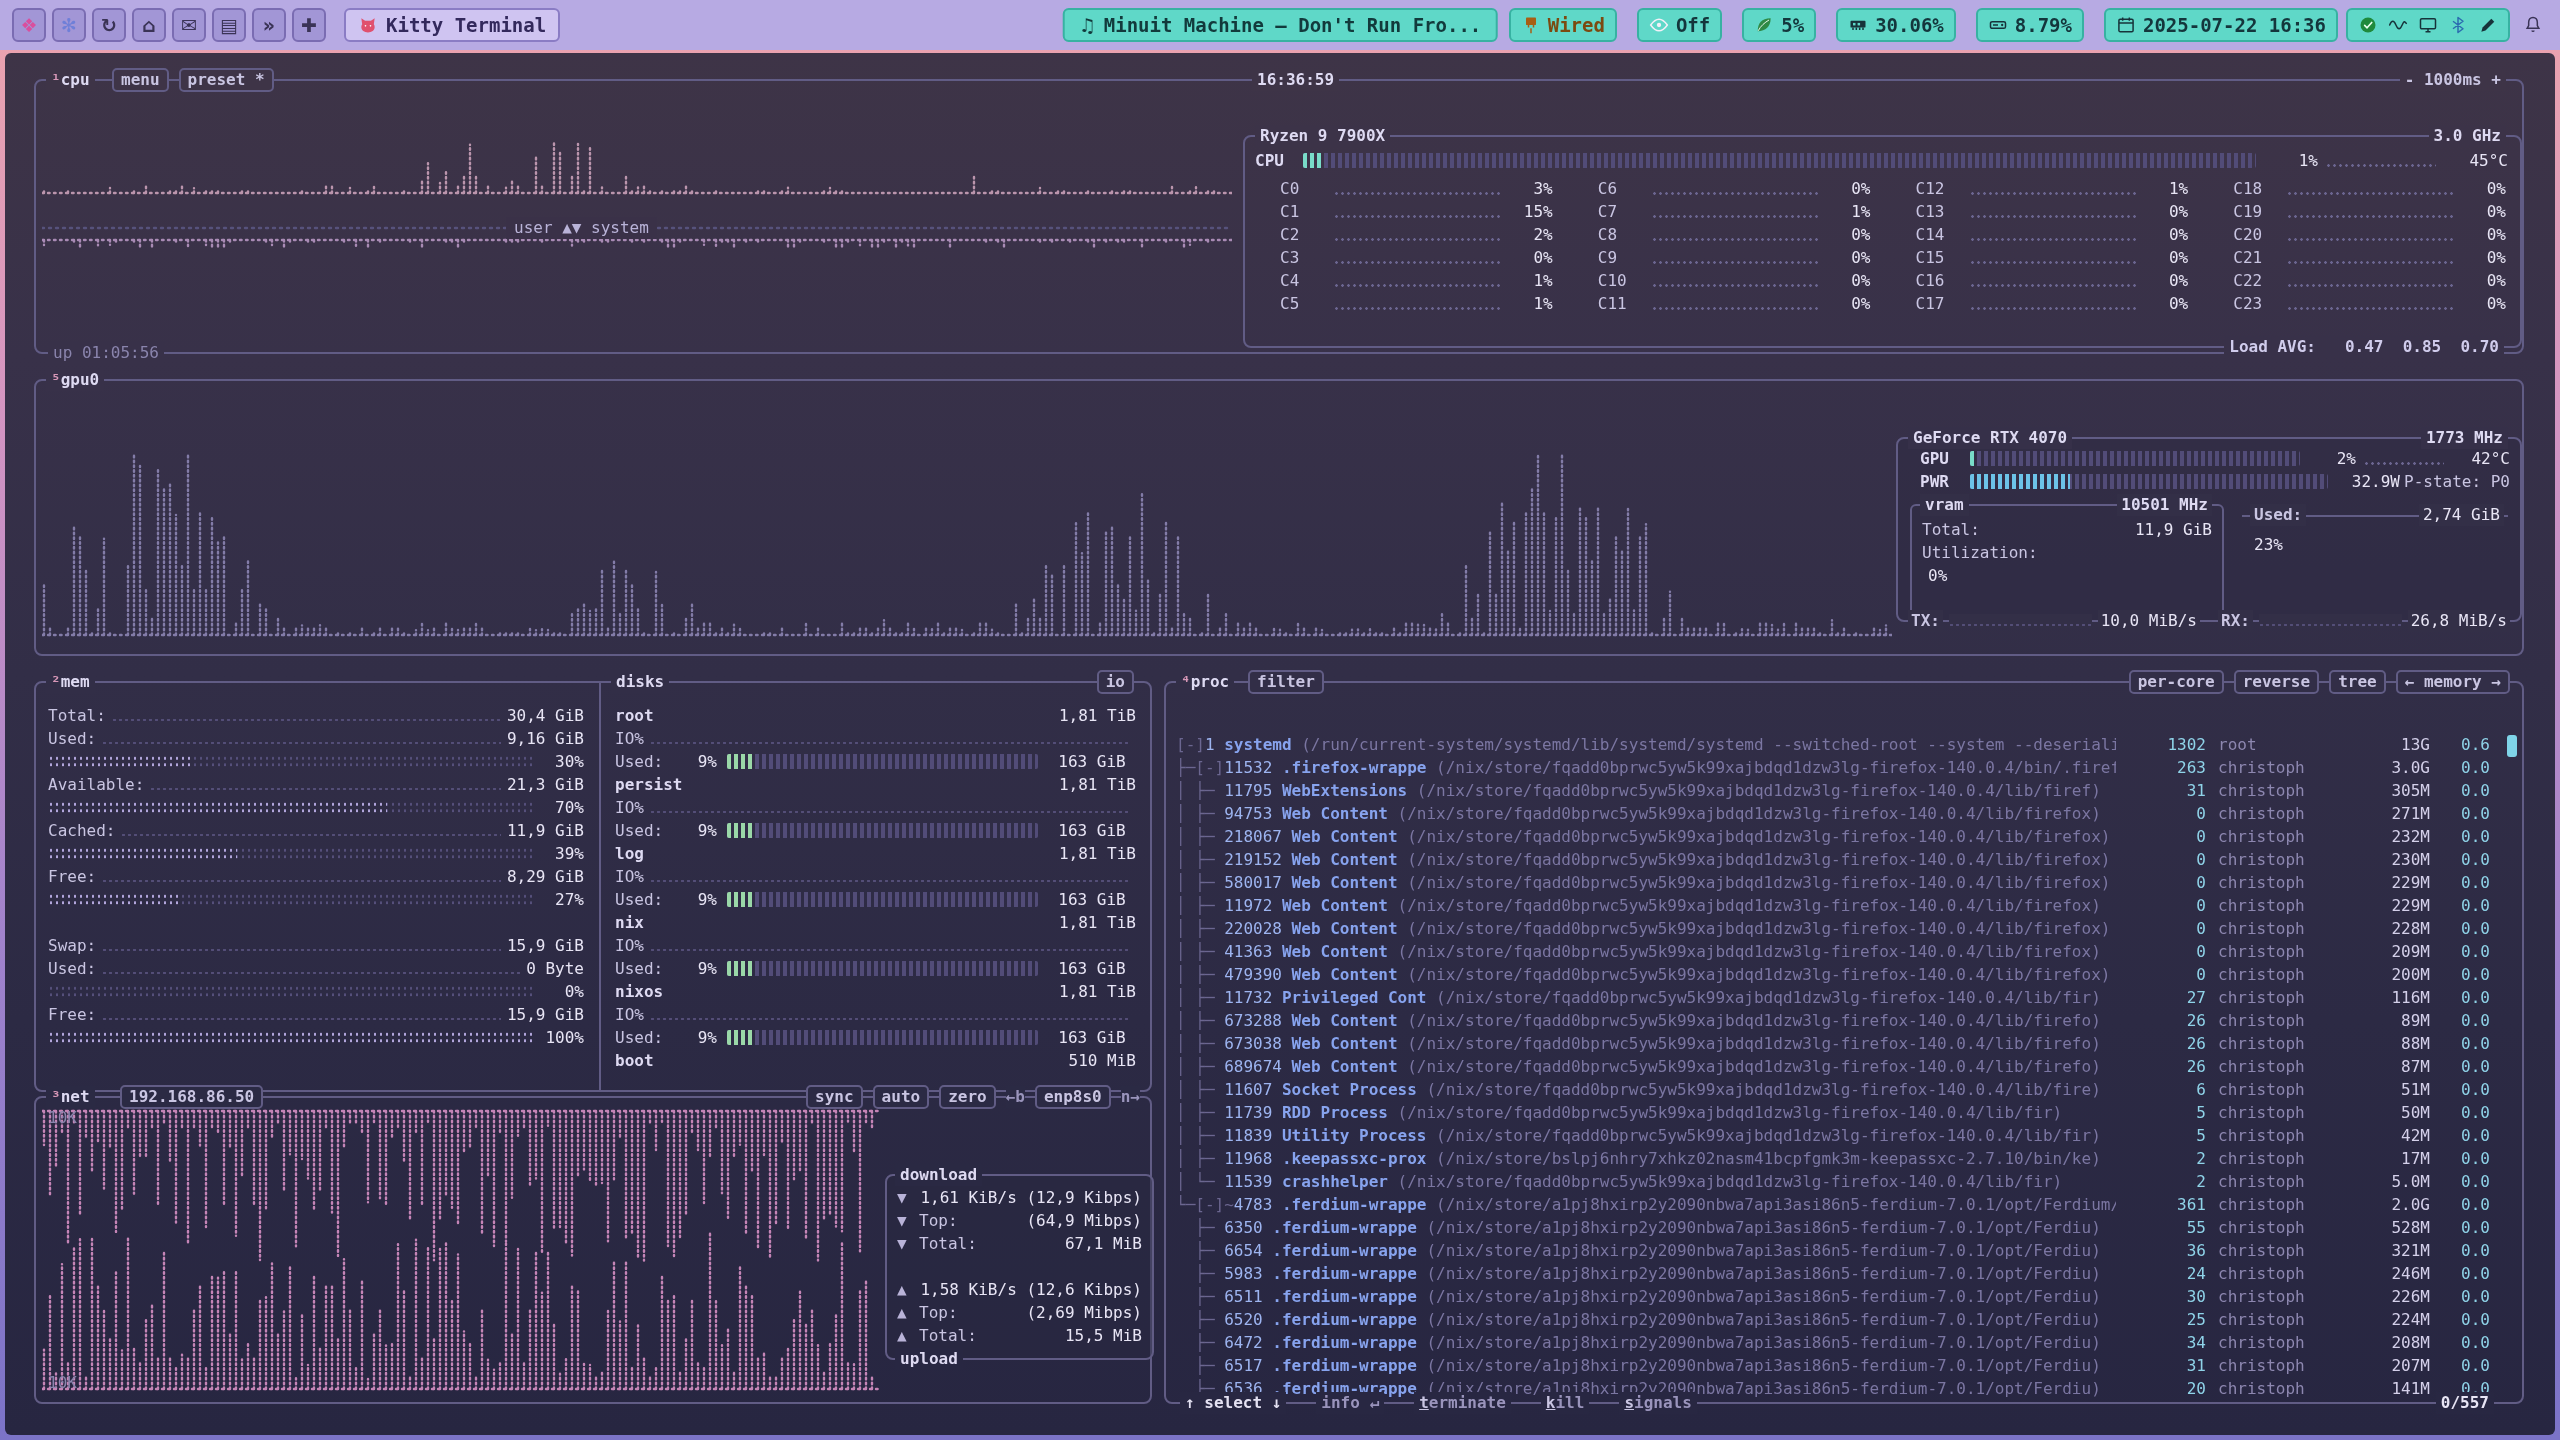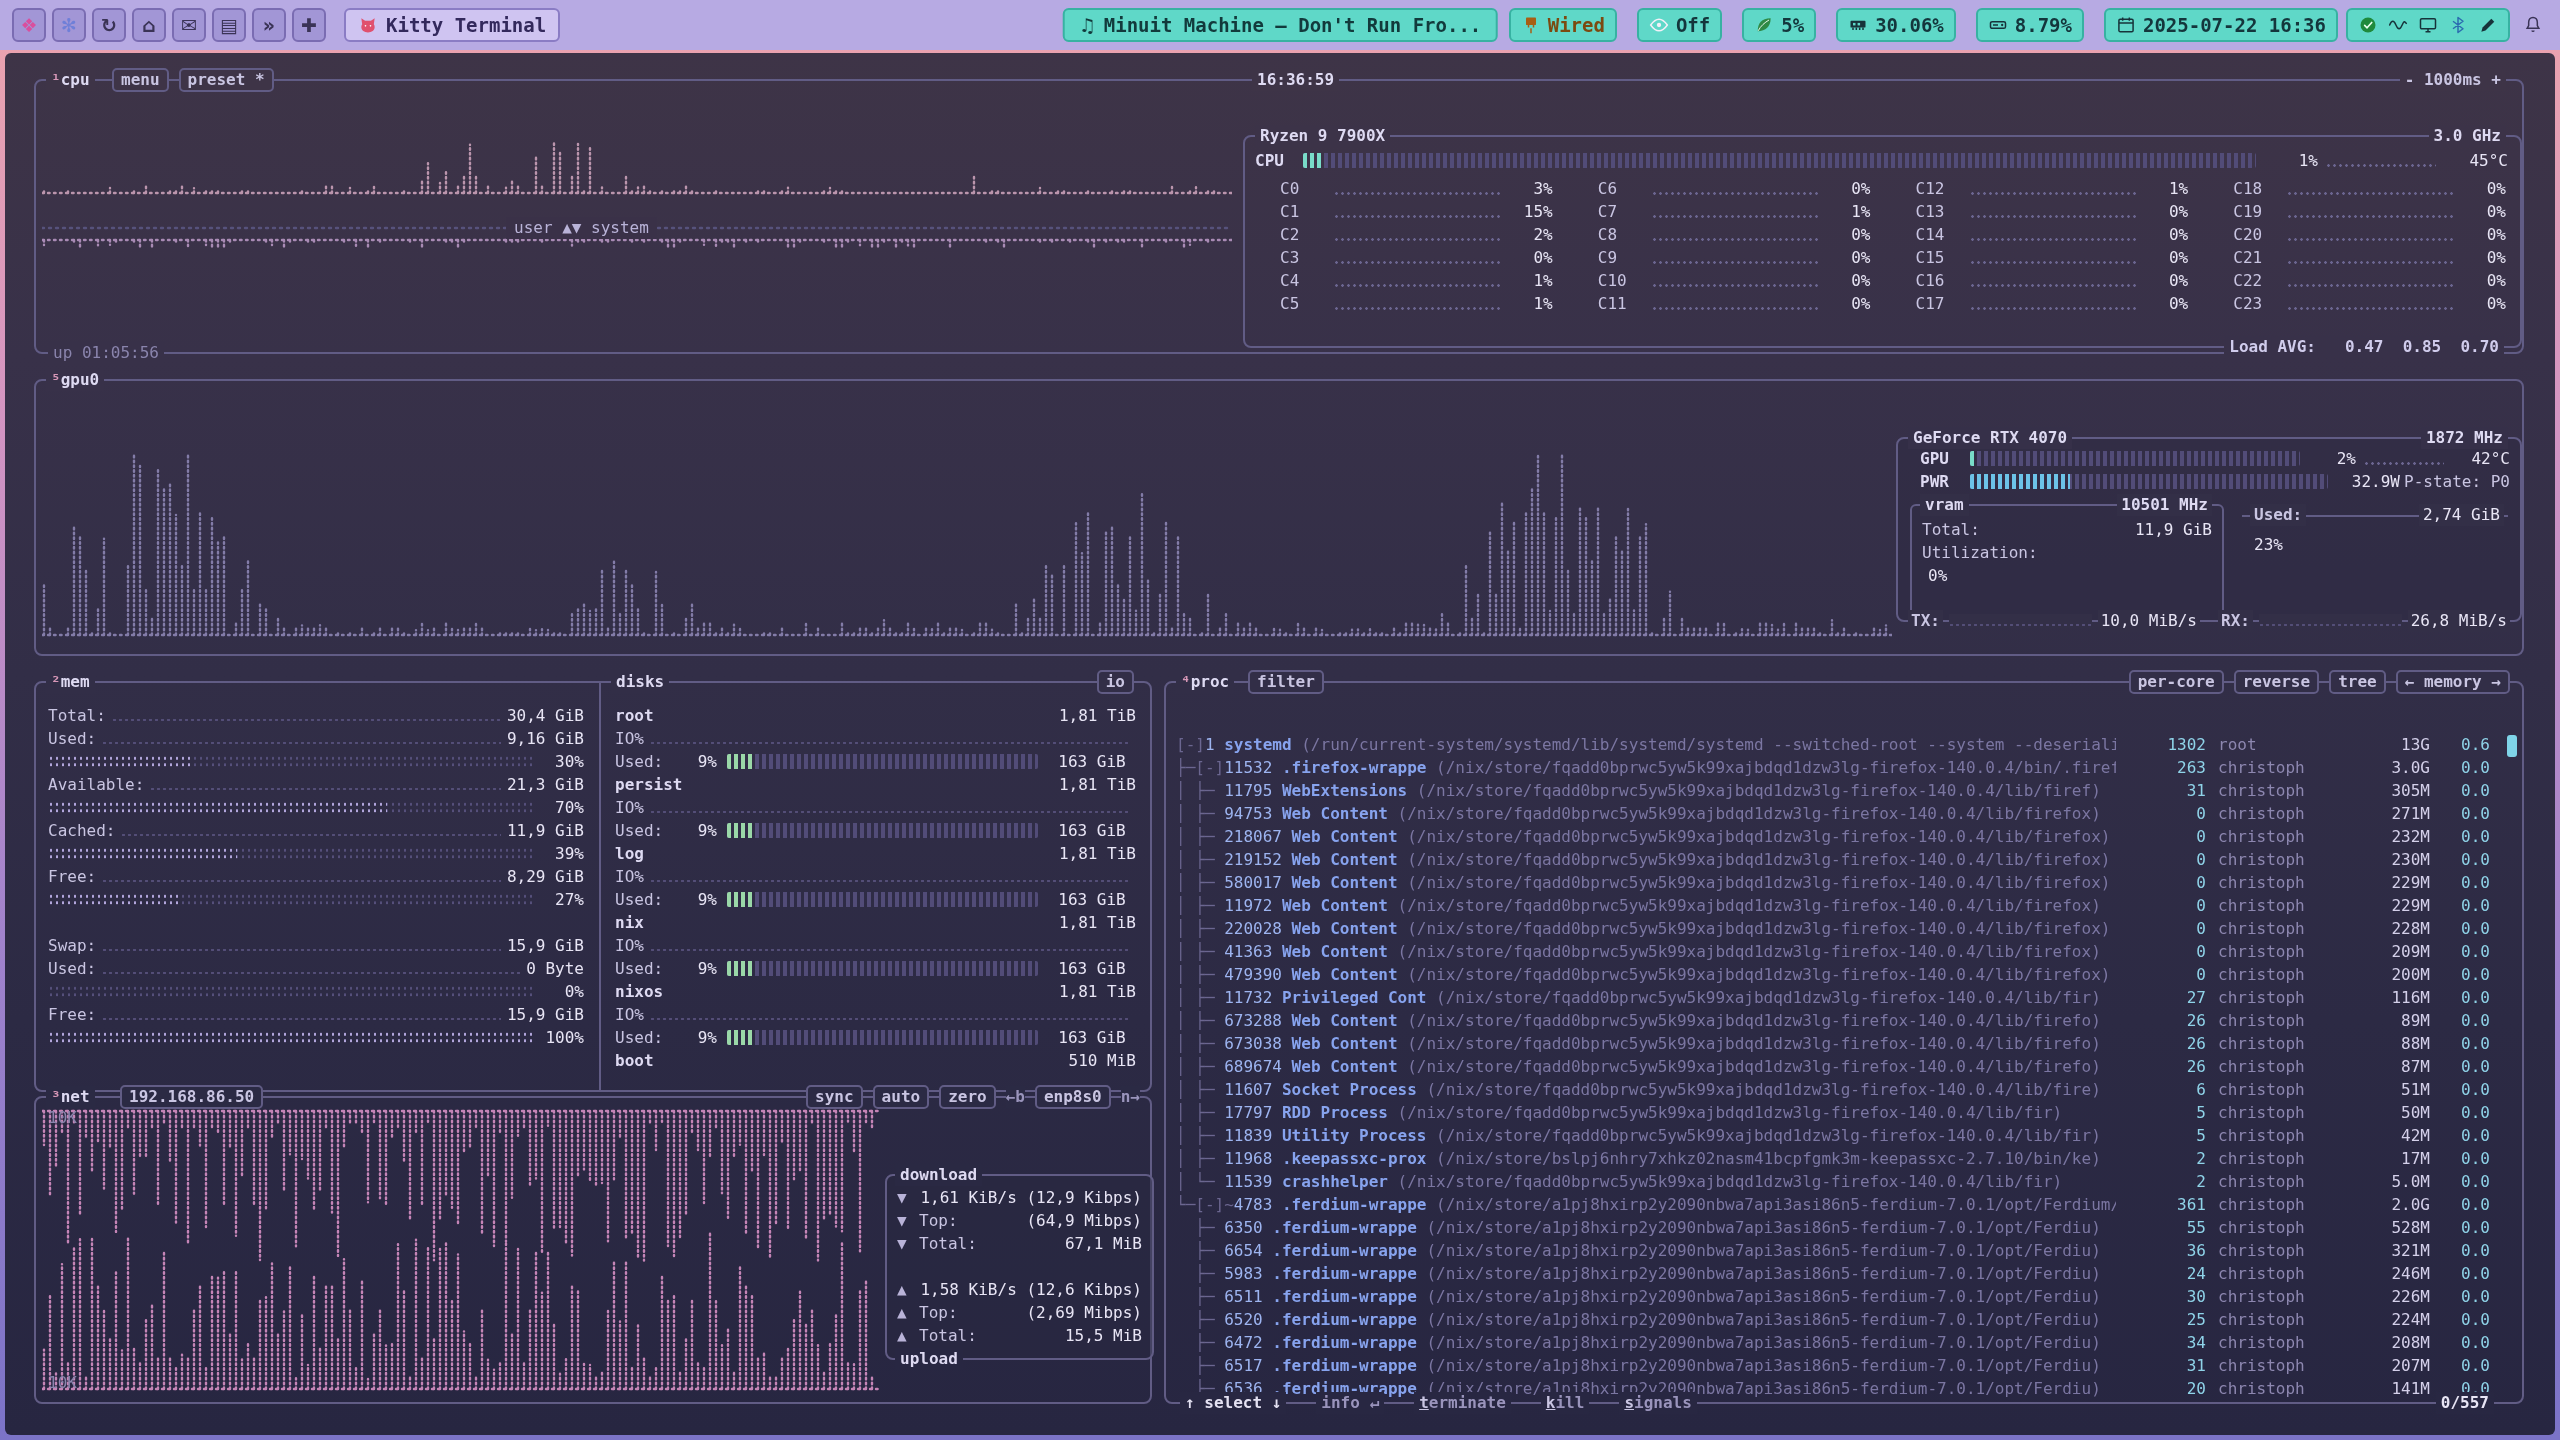--- a/index.html
+++ b/index.html
@@ -880,21 +880,21 @@
         <line x1="1790" y1="238" x2="1790" y2="223.3034475340155" stroke="#837ca8" stroke-width="2.4" stroke-dasharray="1.6 3.2" stroke-linecap="round"></line>
         <line x1="1796" y1="238" x2="1796" y2="234.66279441220777" stroke="#837ca8" stroke-width="2.4" stroke-dasharray="1.6 3.2" stroke-linecap="round"></line>
         <line x1="1802" y1="238" x2="1802" y2="231.74595027244732" stroke="#837ca8" stroke-width="2.4" stroke-dasharray="1.6 3.2" stroke-linecap="round"></line>
         <line x1="1814" y1="238" x2="1814" y2="233.21322829819695" stroke="#837ca8" stroke-width="2.4" stroke-dasharray="1.6 3.2" stroke-linecap="round"></line>
         <line x1="1832" y1="238" x2="1832" y2="230.7059741978451" stroke="#837ca8" stroke-width="2.4" stroke-dasharray="1.6 3.2" stroke-linecap="round"></line>
         <line x1="1838" y1="238" x2="1838" y2="232.88143126587852" stroke="#837ca8" stroke-width="2.4" stroke-dasharray="1.6 3.2" stroke-linecap="round"></line>
         <line x1="1844" y1="238" x2="1844" y2="228.3392001897371" stroke="#837ca8" stroke-width="2.4" stroke-dasharray="1.6 3.2" stroke-linecap="round"></line>
       </svg>
     <div id="gpu-box">
       <span class="blab bgD" style="left:10px;">GeForce RTX 4070</span>
-      <span class="blab bgD" style="right:12px;">1872 MHz</span>
+      <span class="blab bgD" style="right:12px;">1773 MHz</span>
       <div id="gpu-rows">
         <div class="grow">
           <span class="gl">GPU</span>
           <span class="meter" id="gpu-meter">
               <span class="mfill" style="width: 2%; background: repeating-linear-gradient(90deg, rgb(121, 220, 201) 0px, rgb(121, 220, 201) 4px, rgba(0, 0, 0, 0) 4px, rgba(0, 0, 0, 0) 7px);"></span>
             </span>
           <span class="gpct">2%</span>
           <span class="lead gtlead"></span>
           <span class="gtemp">42°C</span>
         </div>
@@ -1566,21 +1566,21 @@
           <span class="colcpu pcpu">0.0</span>
         </div>
         <div class="prow">
           <span class="pleft colleft"><span class="ppre">│ ├─ </span><span class="ppid">11607 </span><span class="pname">Socket Process </span><span class="pcmd">(/nix/store/fqadd0bprwc5yw5k99xajbdqd1dzw3lg-firefox-140.0.4/lib/fire)</span></span>
           <span class="colth pth">6</span>
           <span class="coluser puser">christoph</span>
           <span class="colmem pmem">51M</span>
           <span class="colcpu pcpu">0.0</span>
         </div>
         <div class="prow">
-          <span class="pleft colleft"><span class="ppre">│ ├─ </span><span class="ppid">17797 </span><span class="pname">RDD Process </span><span class="pcmd">(/nix/store/fqadd0bprwc5yw5k99xajbdqd1dzw3lg-firefox-140.0.4/lib/fir)</span></span>
+          <span class="pleft colleft"><span class="ppre">│ ├─ </span><span class="ppid">11739 </span><span class="pname">RDD Process </span><span class="pcmd">(/nix/store/fqadd0bprwc5yw5k99xajbdqd1dzw3lg-firefox-140.0.4/lib/fir)</span></span>
           <span class="colth pth">5</span>
           <span class="coluser puser">christoph</span>
           <span class="colmem pmem">50M</span>
           <span class="colcpu pcpu">0.0</span>
         </div>
         <div class="prow">
           <span class="pleft colleft"><span class="ppre">│ ├─ </span><span class="ppid">11839 </span><span class="pname">Utility Process </span><span class="pcmd">(/nix/store/fqadd0bprwc5yw5k99xajbdqd1dzw3lg-firefox-140.0.4/lib/fir)</span></span>
           <span class="colth pth">5</span>
           <span class="coluser puser">christoph</span>
           <span class="colmem pmem">42M</span>

